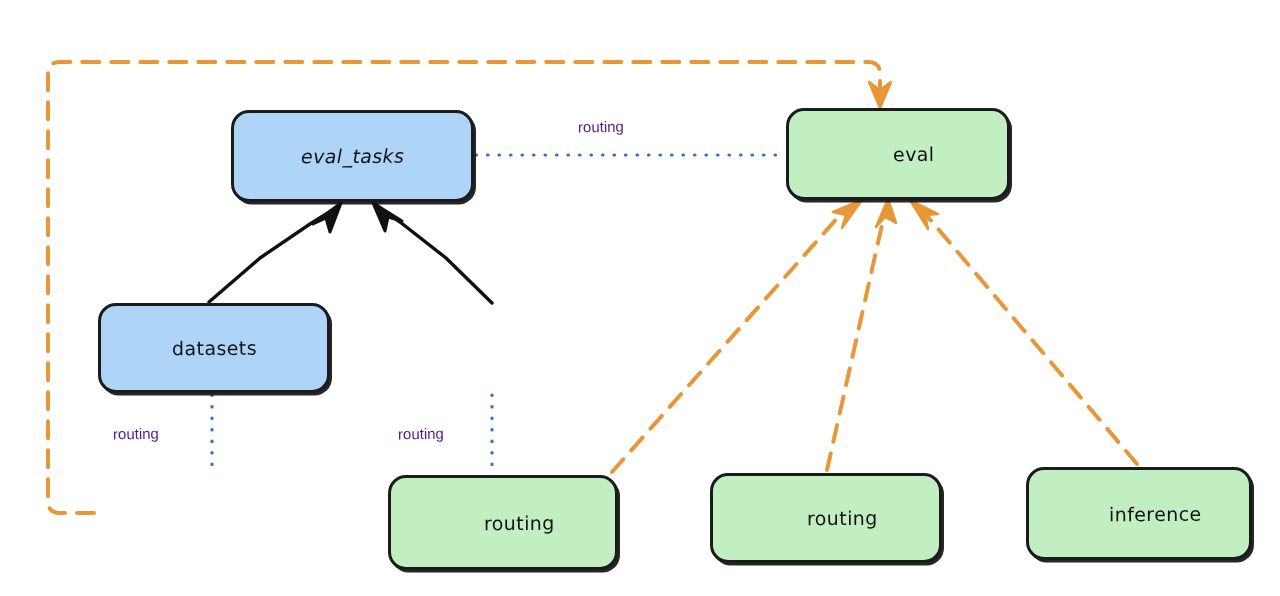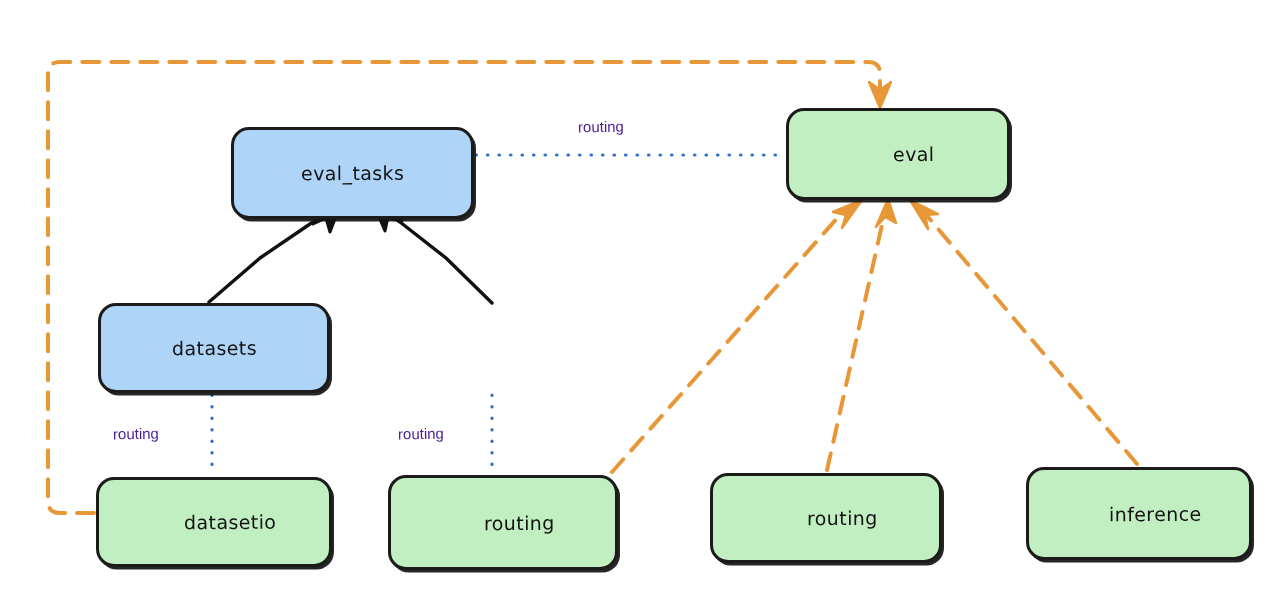--- a/index.html
+++ b/index.html
@@ -100,36 +100,33 @@
       <path d="M 827,470 L 884,216" fill="none" stroke="#e79737" stroke-width="4" stroke-linecap="round" stroke-dasharray="17 12"></path>
       <path d="M 888,199 L 876,227 L 885,217 L 896,223 Z" fill="#e79737" stroke="#e79737" stroke-width="2.5" stroke-linejoin="round"></path>
     </g>
 
     <g>
       <path d="M 1137,464 L 928,217" fill="none" stroke="#e79737" stroke-width="4" stroke-linecap="round" stroke-dasharray="17 12"></path>
       <path d="M 910,200 L 938,214 L 925,215 L 928,229 Z" fill="#e79737" stroke="#e79737" stroke-width="2.5" stroke-linejoin="round"></path>
     </g>
   </svg>
 
-  <div class="node api" style="left:231px; top:127px; width:243px; height:92px;">
+  <div class="node api" style="left:231px; top:110px; width:243px; height:92px;font-style:italic;">
     <span class="node-label">eval_tasks</span>
   </div>
 
   <div class="node prov" style="left:786px; top:108px; width:224px; height:92px;">
     <span class="node-label">eval</span>
   </div>
 
   <div class="node api" style="left:98px; top:303px; width:232px; height:90px;justify-content:center;">
     <span class="node-label">datasets</span>
   </div>
 
 
-  <div class="node prov" style="left:96px; top:477px; width:236px; height:90px;">
-    <span class="node-label">datasetio</span>
-  </div>
 
   <div class="node prov" style="left:388px; top:475px; width:230px; height:95px;">
     <span class="node-label">routing</span>
   </div>
 
   <div class="node prov" style="left:710px; top:473px; width:232px; height:90px;">
     <span class="node-label">routing</span>
   </div>
 
   <div class="node prov" style="left:1026px; top:467px; width:226px; height:93px;">

